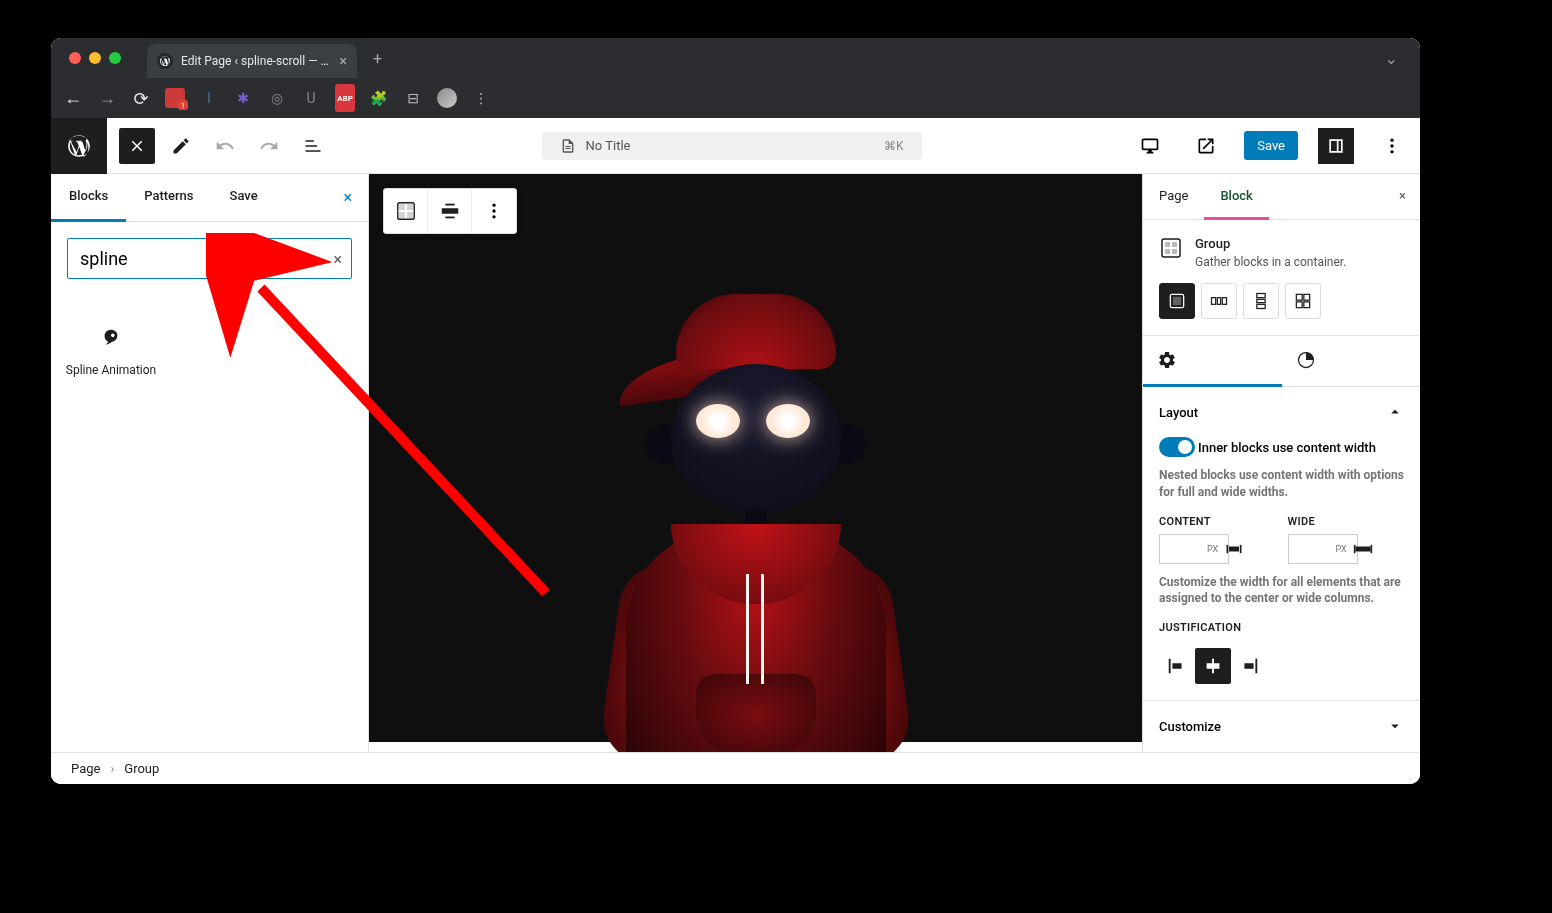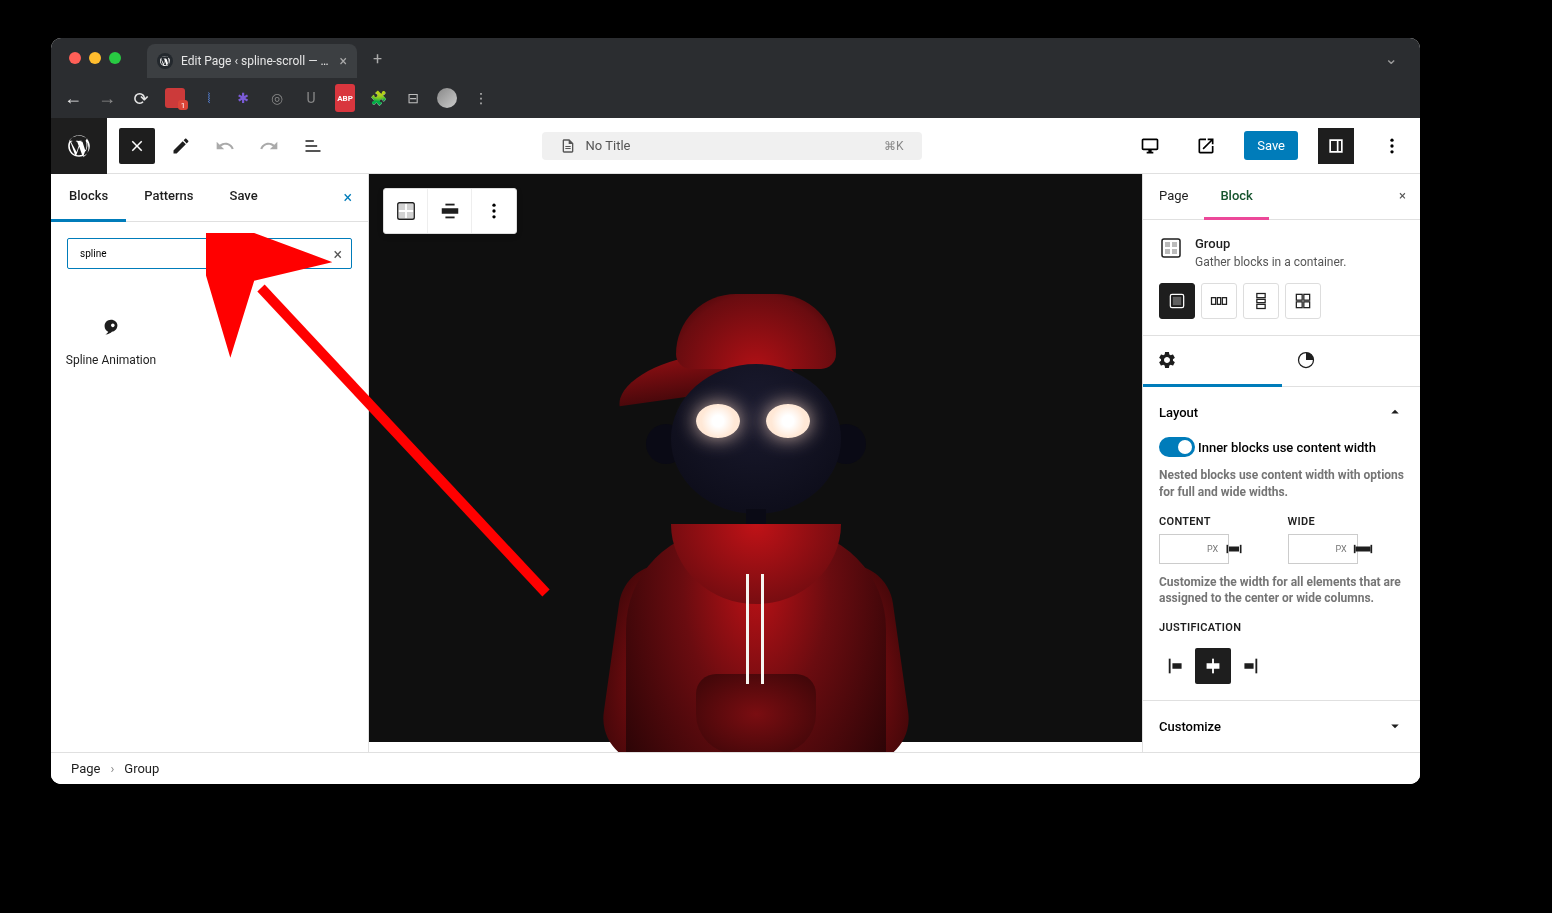--- a/index.html
+++ b/index.html
@@ -53,21 +53,21 @@
 
 .wp-body { flex:1; display:flex; overflow:hidden;}
 
 
 .inserter { width: 318px; border-right:1px solid #e0e0e0; display:flex; flex-direction:column; background:#fff;}
 .inserter-tabs { display:flex; border-bottom:1px solid #e0e0e0; position:relative; font-size:13px;}
 .inserter-tabs .tab { padding:14px 18px; cursor:pointer; color:#1e1e1e; font-weight:500;}
 .inserter-tabs .tab.active { border-bottom:3px solid #007cba; color:#1e1e1e; margin-bottom:-1px;}
 .inserter-close { margin-left:auto; padding:14px 16px; color:#007cba; cursor:pointer; font-size:16px;}
 .inserter-search { margin:16px; position:relative;}
-.inserter-search input { width:100%; border:1.5px solid #007cba; padding:9px 40px 9px 12px; font-size:10px; border-radius:2px; outline:none;}
+.inserter-search input { width:100%; border:1.5px solid #007cba; padding:9px 40px 9px 12px; font-size:18px; border-radius:2px; outline:none;}
 .clear-search { position:absolute; right:10px; top:50%; transform:translateY(-50%); cursor:pointer; color:#555; font-size:16px;}
 .block-grid { padding:20px 10px; display:flex; flex-wrap:wrap;}
 .block-item { width:100px; text-align:center; cursor:pointer; padding:10px 4px;}
 .block-item-icon { width:28px; height:28px; margin:0 auto 10px; display:flex; align-items:center;justify-content:center;}
 .block-item-label { font-size:12px; color:#1e1e1e; line-height:1.3;}
 
 
 .canvas-area { flex:1; background:#fff; position:relative; overflow:hidden;}
 .canvas { background:#0f0f0f; width:100%; height:calc(100% - 10px); position:relative; display:flex; justify-content:center; align-items:flex-start; padding-top:120px;}
 .block-toolbar { position:absolute; top:14px; left:14px; background:#fff; border:1px solid #ddd; border-radius:3px; display:flex; box-shadow:0 2px 6px rgba(0,0,0,0.1);}

